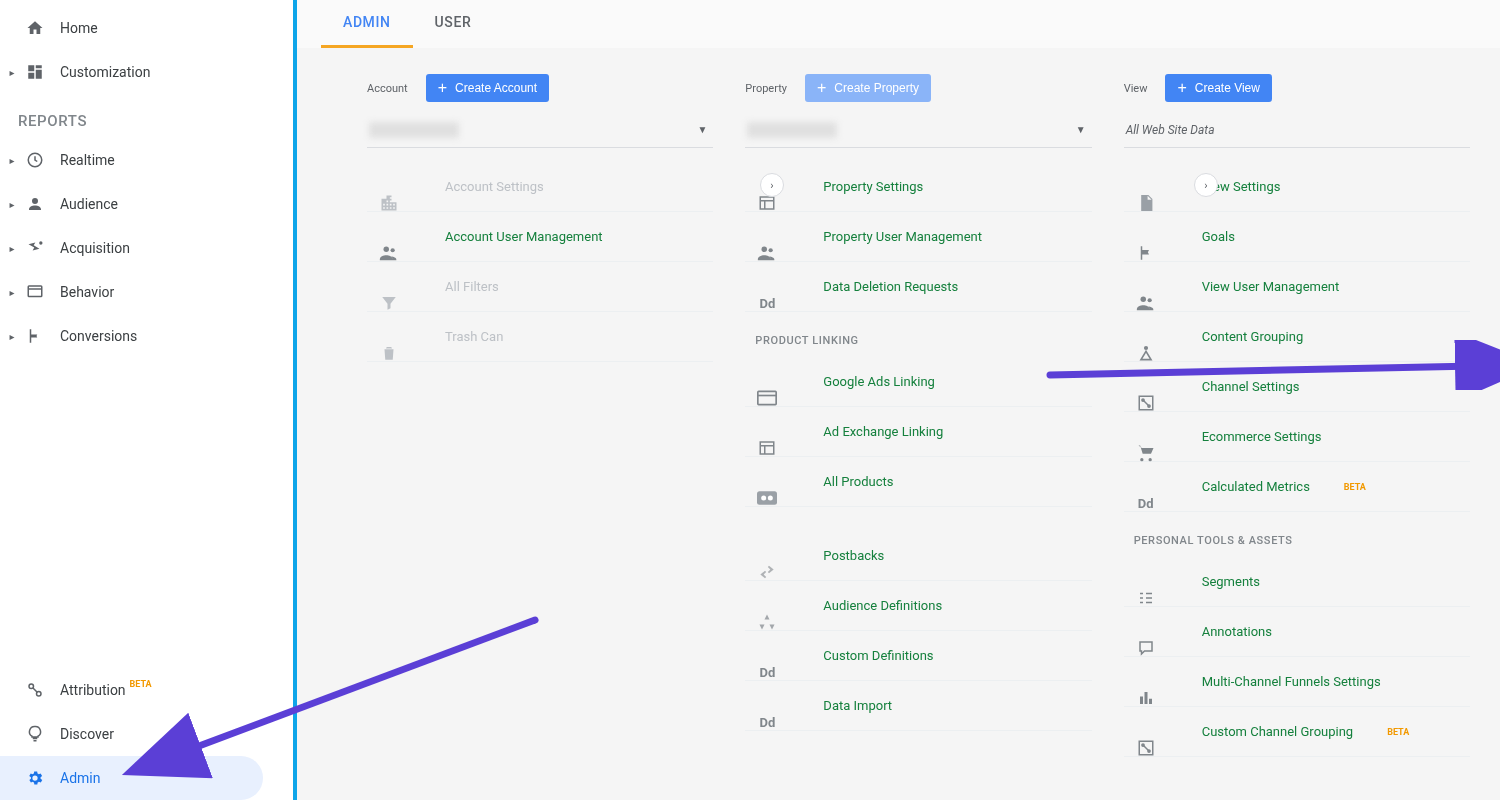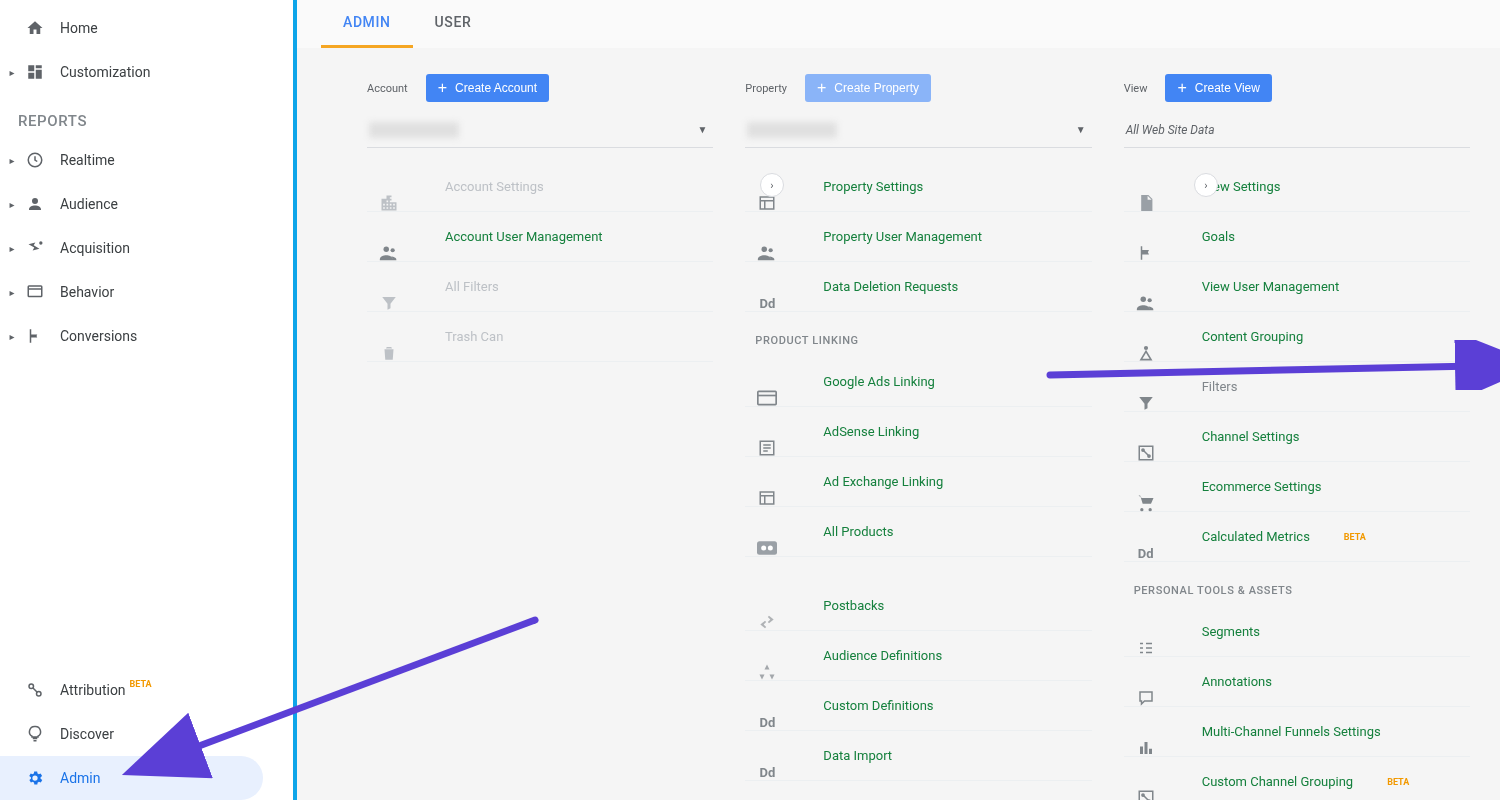--- a/index.html
+++ b/index.html
@@ -425,29 +425,20 @@
             <svg width="20" height="16" viewBox="0 0 24 18" fill="none" stroke="currentColor" stroke-width="2">
               <rect x="1" y="1" width="22" height="16" rx="1"></rect>
               <path d="M1 6h22"></path>
             </svg>
           </span>
         <span class="mlabel">Google Ads Linking</span>
       </div>
       <div class="menu-item">
         <span class="micon">
             <svg width="18" height="18" viewBox="0 0 24 24" fill="none" stroke="currentColor" stroke-width="2">
-              <rect x="3" y="3" width="18" height="18"></rect>
-              <path d="M7 8h10M7 12h10M7 16h6"></path>
-            </svg>
-          </span>
-        <span class="mlabel">AdSense Linking</span>
-      </div>
-      <div class="menu-item">
-        <span class="micon">
-            <svg width="18" height="18" viewBox="0 0 24 24" fill="none" stroke="currentColor" stroke-width="2">
               <rect x="3" y="4" width="18" height="16"></rect>
               <path d="M3 9h18M9 9v11"></path>
             </svg>
           </span>
         <span class="mlabel">Ad Exchange Linking</span>
       </div>
       <div class="menu-item">
         <span class="micon">
             <svg width="20" height="14" viewBox="0 0 24 16" fill="currentColor">
               <rect x="0" y="0" width="24" height="16" rx="3" fill="#9aa0a6"></rect>
@@ -525,28 +516,20 @@
         <span class="mlabel">View User Management</span>
       </div>
       <div class="menu-item">
         <span class="micon">
             <svg width="20" height="20" viewBox="0 0 24 24" fill="currentColor">
               <circle cx="12" cy="6" r="2.5"></circle>
               <path d="M6 20l6-10 6 10z" fill="none" stroke="currentColor" stroke-width="2"></path>
             </svg>
           </span>
         <span class="mlabel">Content Grouping</span>
-      </div>
-      <div class="menu-item highlight">
-        <span class="micon">
-            <svg width="18" height="18" viewBox="0 0 24 24" fill="currentColor">
-              <path d="M3 4h18l-7 9v6l-4 2v-8z"></path>
-            </svg>
-          </span>
-        <span class="mlabel">Filters</span>
       </div>
       <div class="menu-item">
         <span class="micon">
             <svg width="18" height="18" viewBox="0 0 24 24" fill="none" stroke="currentColor" stroke-width="2">
               <rect x="3" y="3" width="18" height="18"></rect>
               <circle cx="8" cy="8" r="1.5" fill="currentColor"></circle>
               <circle cx="16" cy="16" r="1.5" fill="currentColor"></circle>
               <path d="M8 8l8 8"></path>
             </svg>
           </span>

